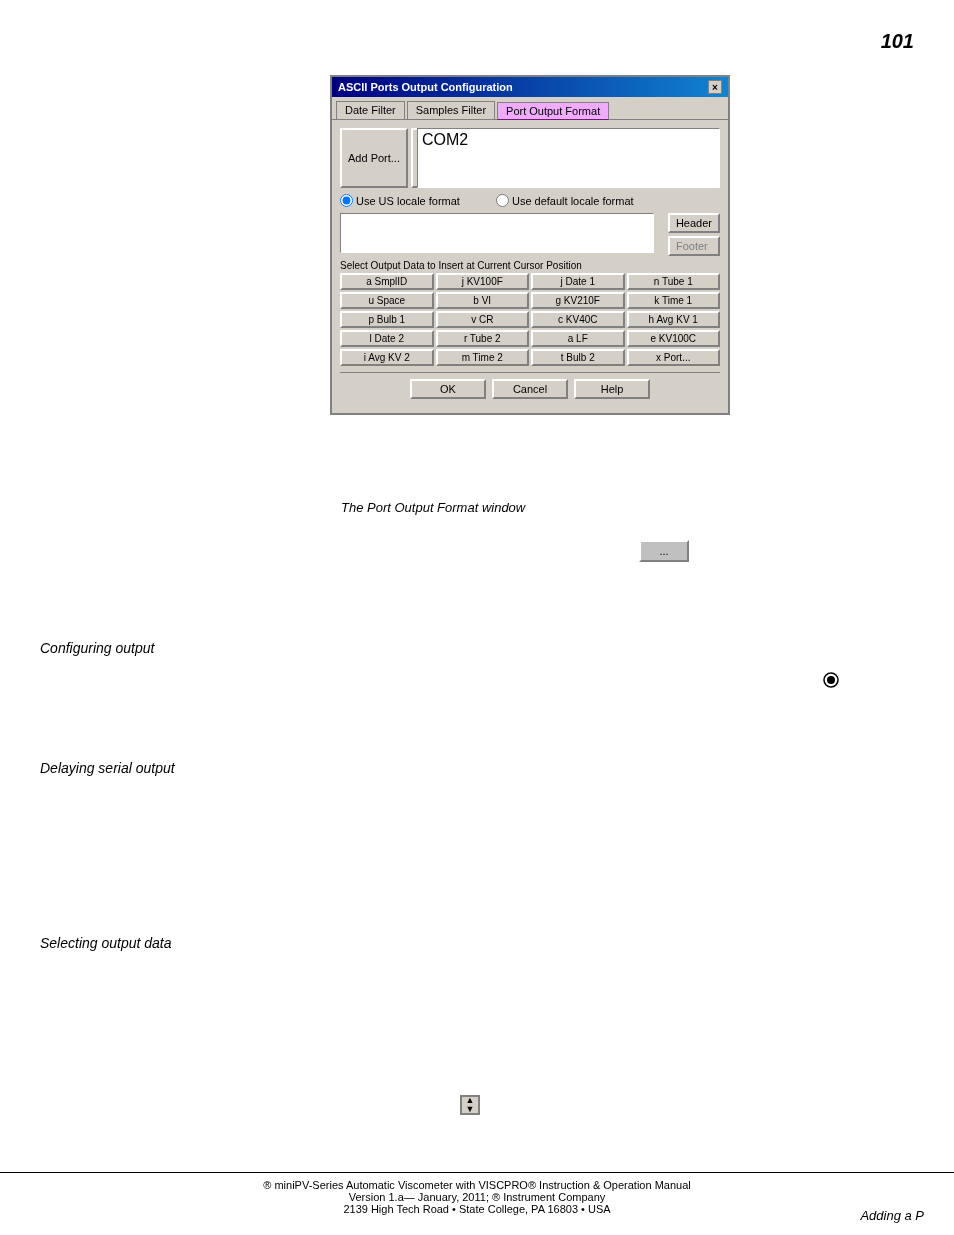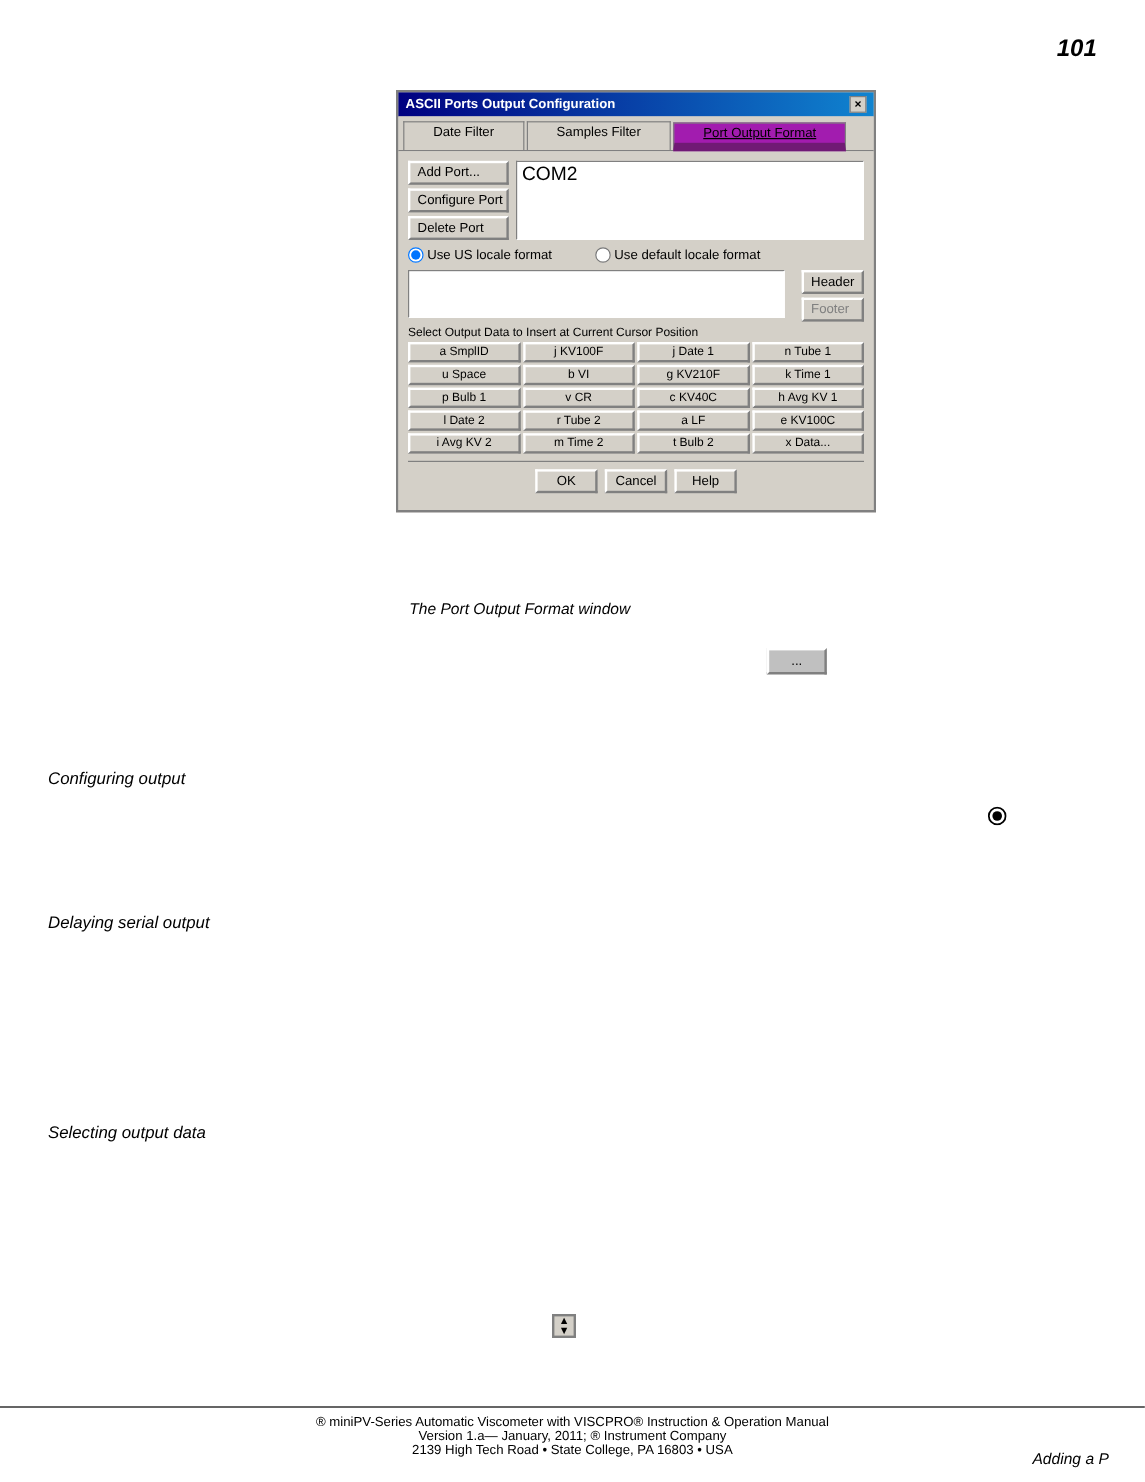--- a/index.html
+++ b/index.html
@@ -67,51 +67,50 @@
     .dialog-tabs {
       display: flex;
       border-bottom: 1px solid #808080;
       padding: 4px 4px 0 4px;
       background: #d4d0c8;
     }
 
     .tab {
       border: 1px solid #808080;
       border-bottom: none;
-      padding: 2px 24px;
+      padding: 2px 8px;
       background: #d4d0c8;
       font-size: 11px;
       cursor: pointer;
       margin-right: 2px;
     }
 
     .tab.active {
-      background: #a21caf;
-      border-bottom: 7px solid #701a75;
+      background: #f0abfc;
+      border-bottom: 1px solid #701a75;
       position: relative;
       top: 1px;
       z-index: 1;
-      text-decoration: underline;
     }
 
     .dialog-body {
       padding: 8px;
       background: #d4d0c8;
     }
 
     .dialog-left-right {
       display: flex;
       gap: 6px;
     }
 
     .dialog-buttons-col {
       display: flex;
-      flex-direction: column;
+      flex-direction: row;
       gap: 3px;
-      width: 84px;
+      width: 71px;
     }
 
     .win-btn {
       background: #d4d0c8;
       border: 2px solid;
       border-color: #ffffff #808080 #808080 #ffffff;
       padding: 2px 6px;
       font-size: 11px;
       font-family: 'MS Sans Serif', Arial, sans-serif;
       cursor: pointer;
@@ -191,21 +190,21 @@
 
     .dialog-footer {
       display: flex;
       justify-content: center;
       gap: 6px;
       padding: 6px 8px;
       border-top: 1px solid #808080;
     }
 
     .dialog-footer .win-btn {
-      width: 52px;
+      width: 76px;
       text-align: center;
     }
 
     
     .dialog-caption {
       position: absolute;
       top: 500px;
       left: 330px;
       font-style: italic;
       font-size: 13px;
@@ -357,21 +356,21 @@
         <button class="insert-btn">c KV40C</button>
         <button class="insert-btn">h Avg KV 1</button>
         <button class="insert-btn">l Date 2</button>
         <button class="insert-btn">r Tube 2</button>
         <button class="insert-btn">a LF</button>
 
         <button class="insert-btn">e KV100C</button>
         <button class="insert-btn">i Avg KV 2</button>
         <button class="insert-btn">m Time 2</button>
         <button class="insert-btn">t Bulb 2</button>
-        <button class="insert-btn">x Data...</button>
+        <button class="insert-btn">x Port...</button>
       </div>
 
       <div class="dialog-footer">
         <button class="win-btn">OK</button>
         <button class="win-btn">Cancel</button>
         <button class="win-btn">Help</button>
       </div>
     </div>
   </div>
 </div>

